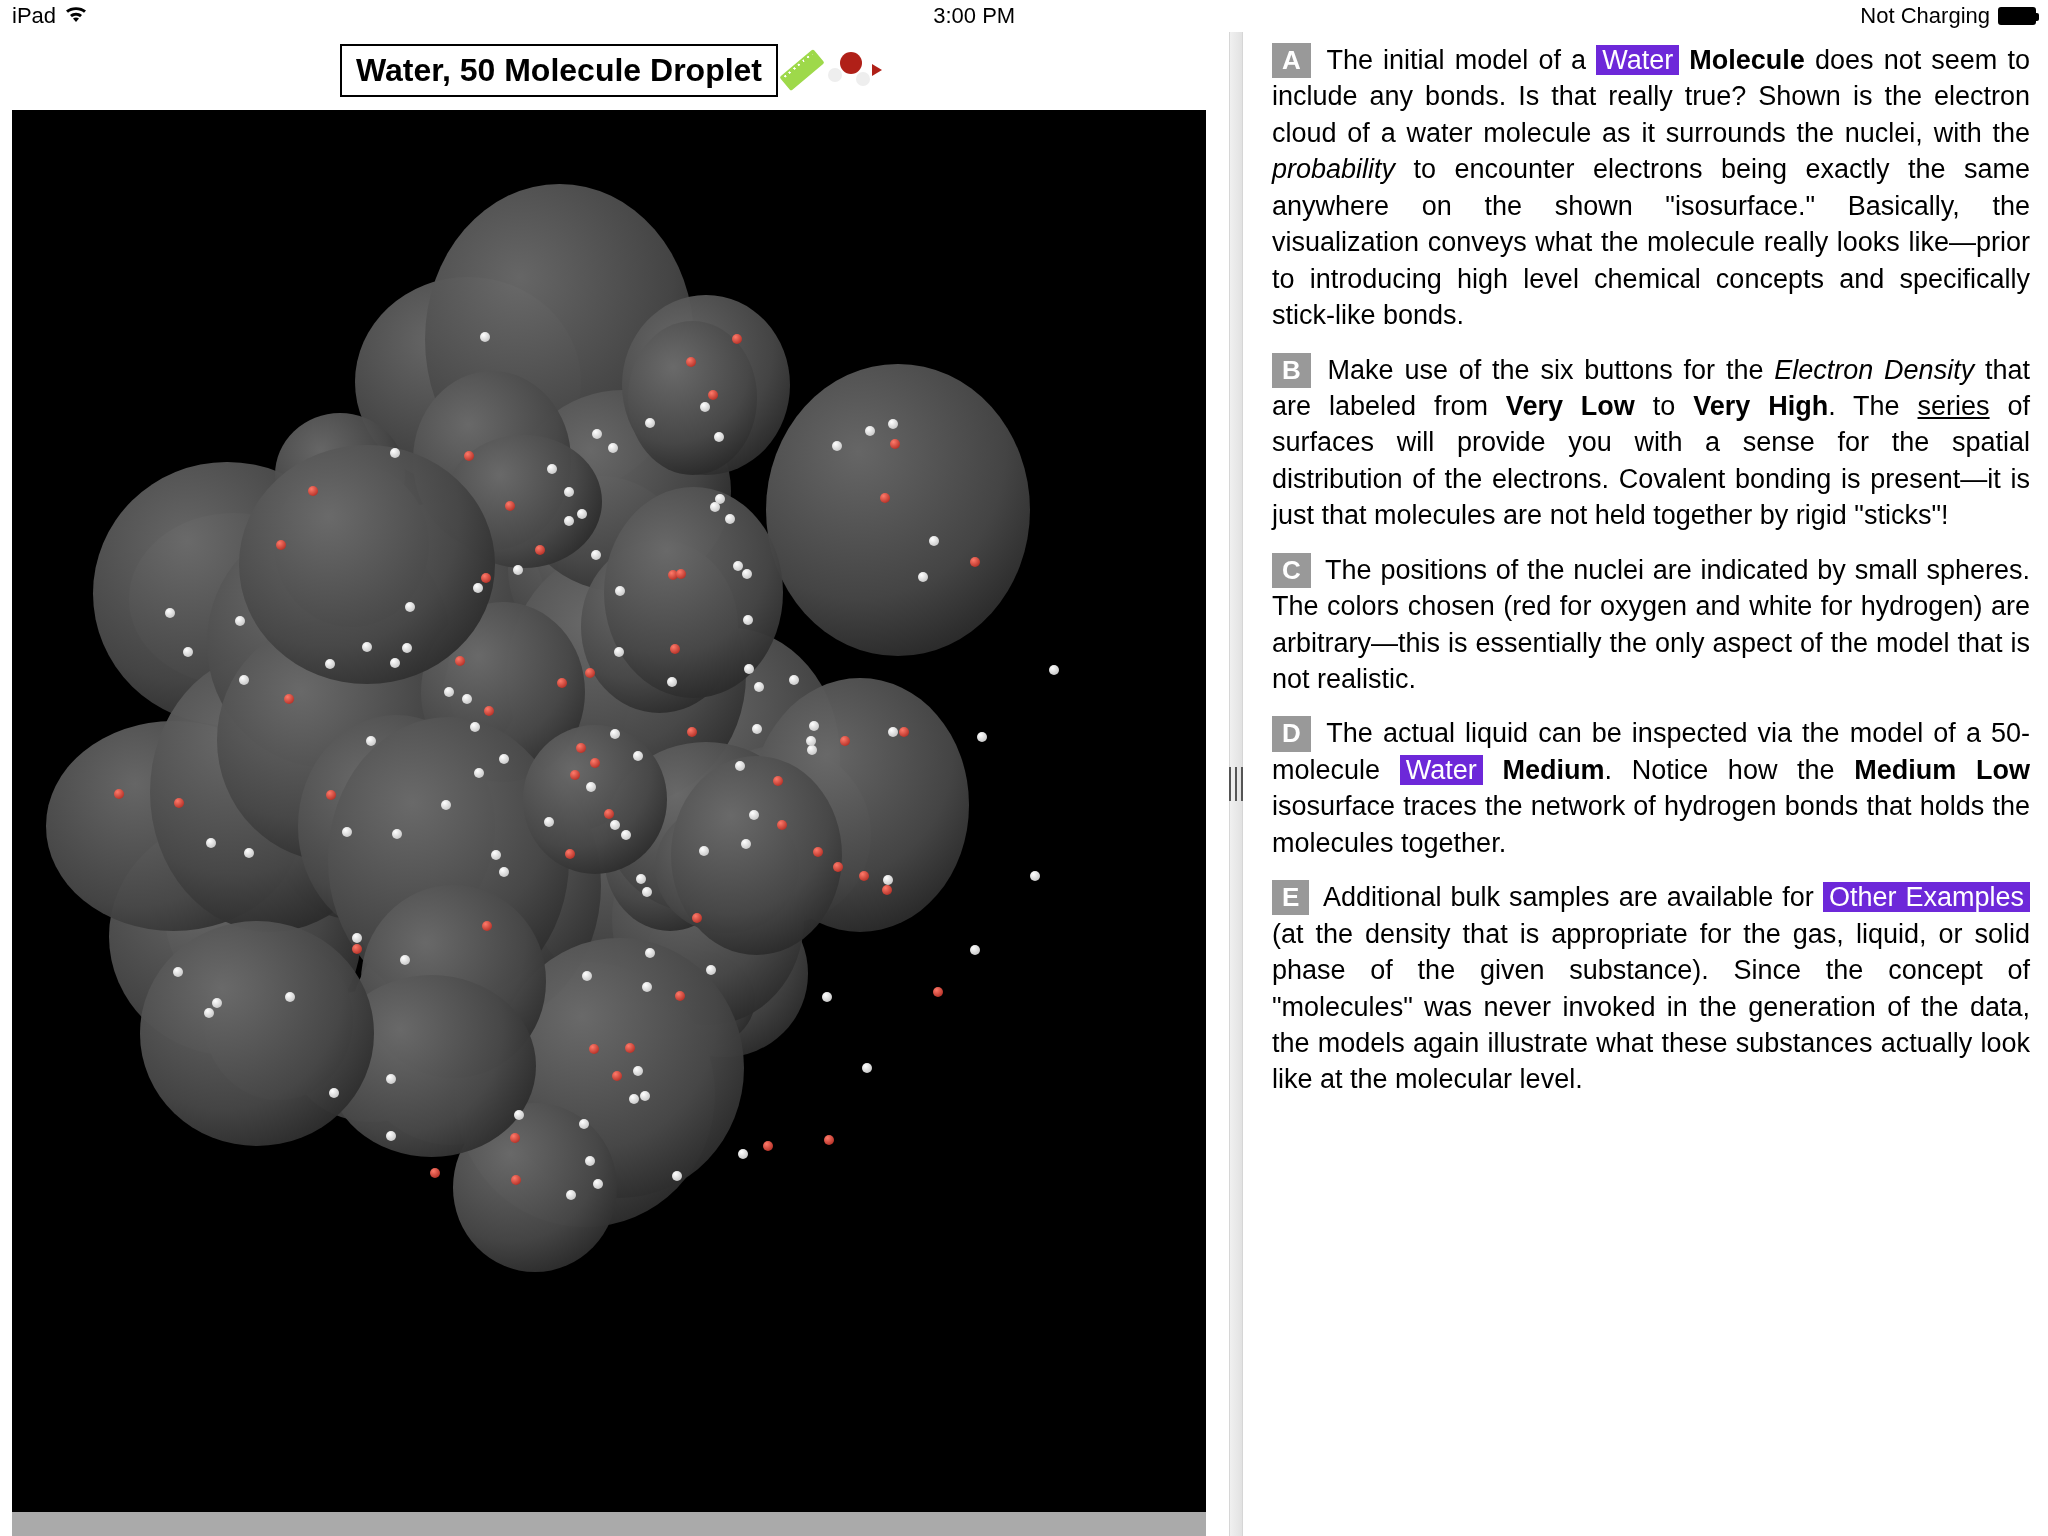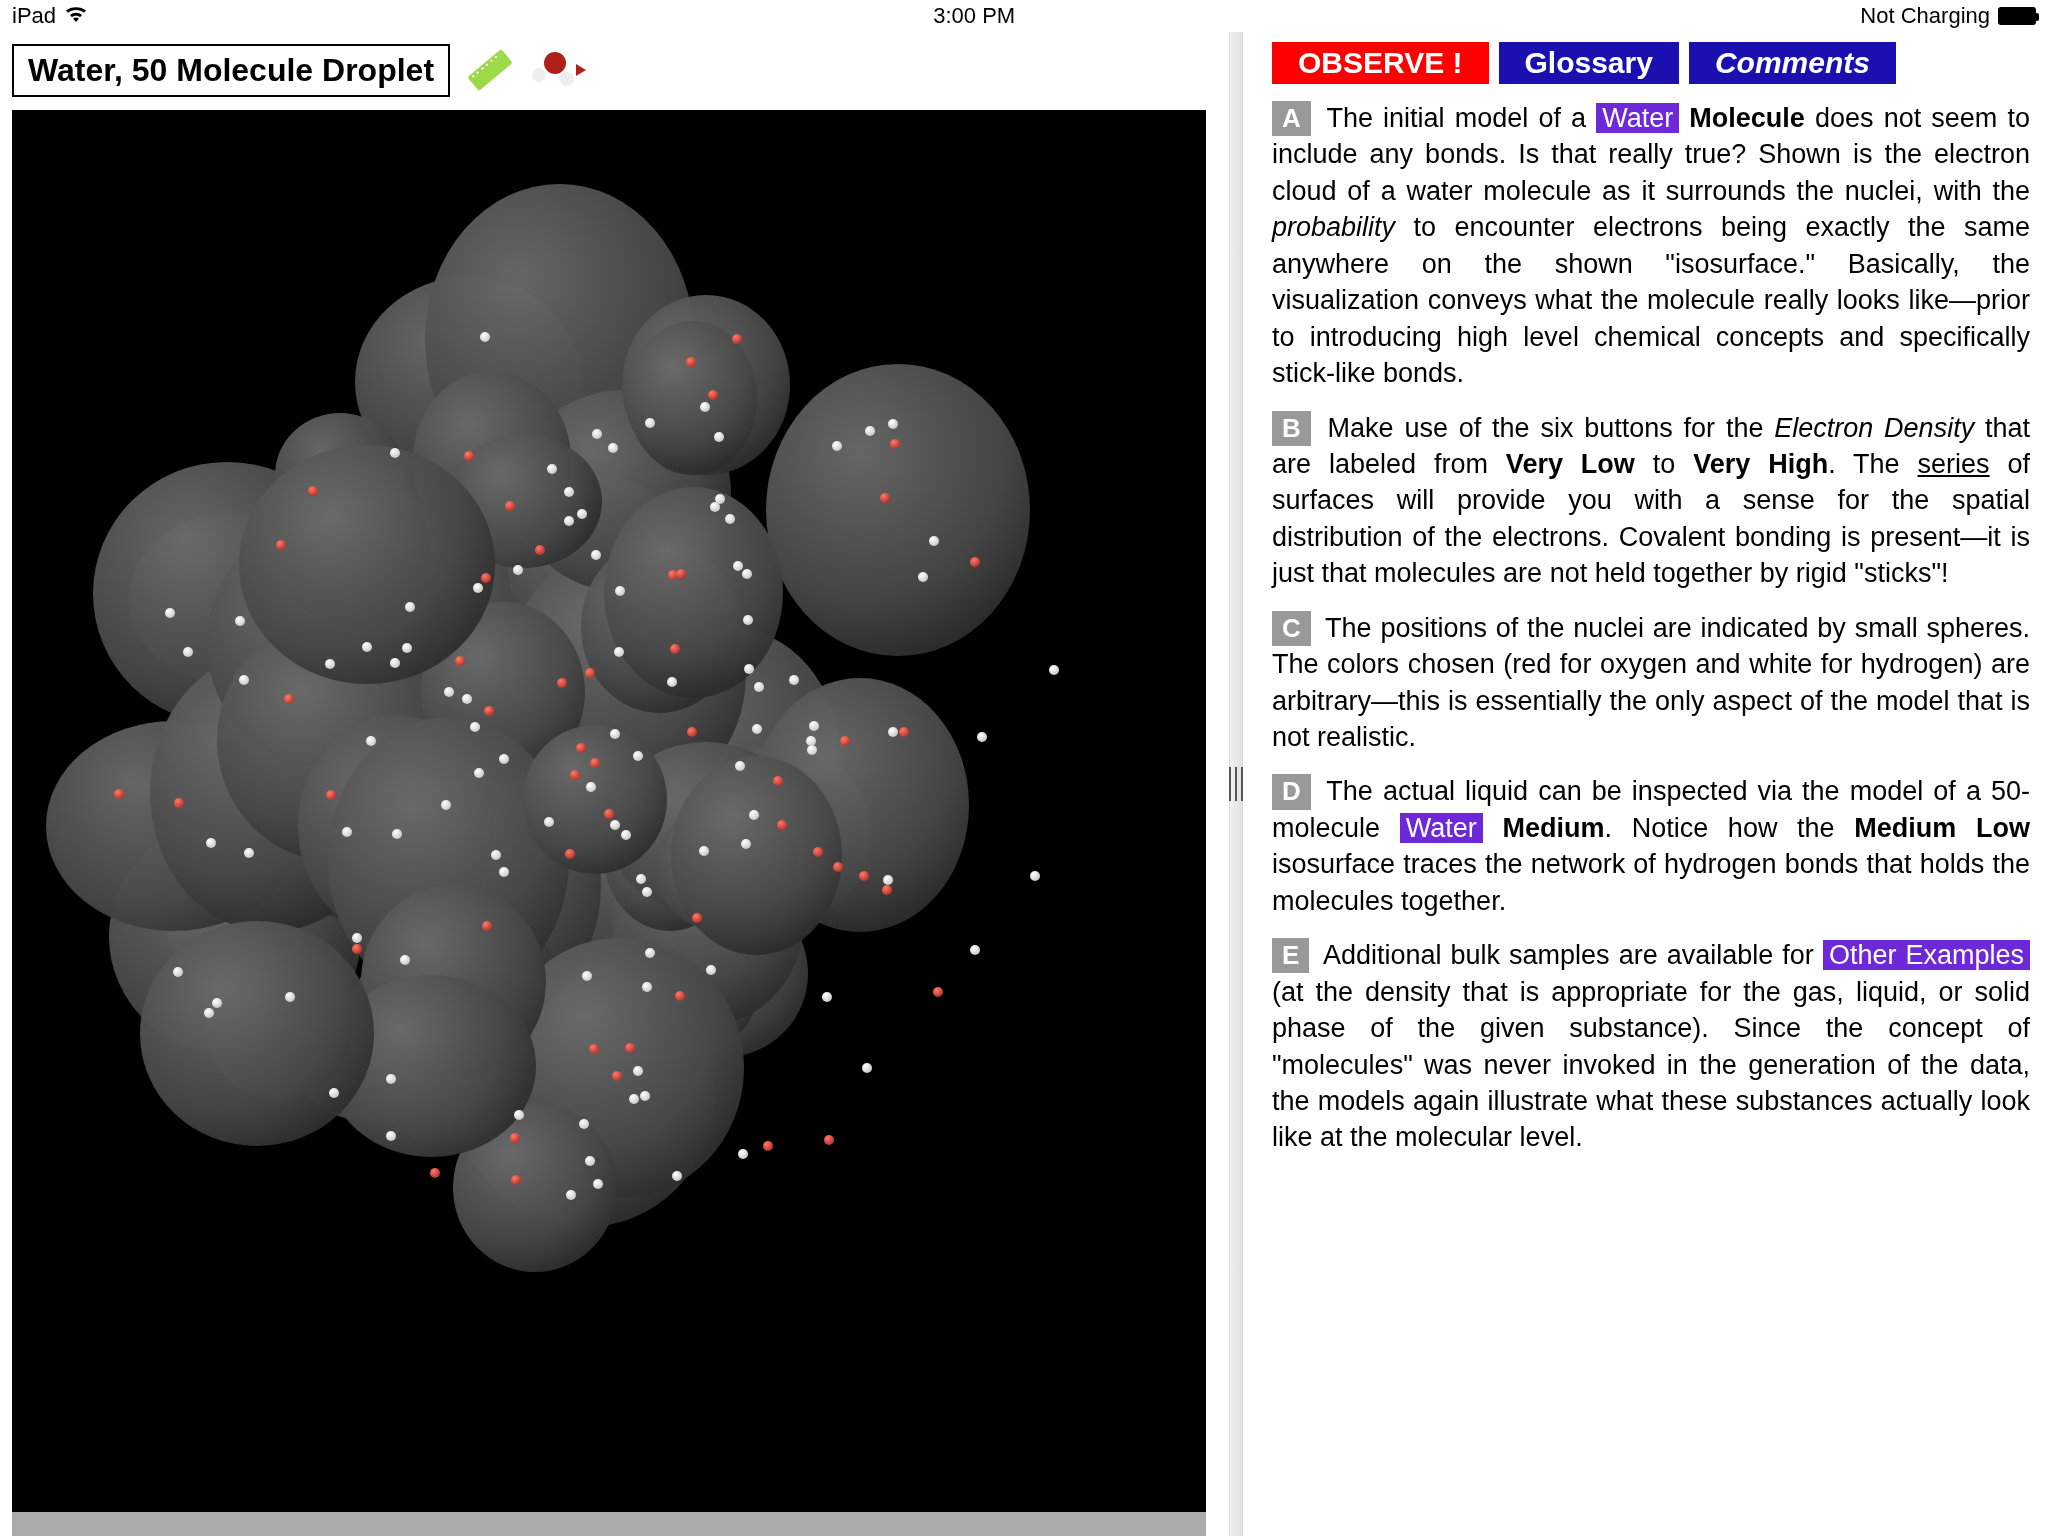--- a/index.html
+++ b/index.html
@@ -4,21 +4,21 @@
 <style>
   * { margin: 0; padding: 0; box-sizing: border-box; }
   html, body { width: 2048px; height: 1536px; font-family: -apple-system, Helvetica, Arial, sans-serif; background: #fff; overflow: hidden; }
   .statusbar { width: 100%; height: 32px; display: flex; align-items: center; justify-content: space-between; padding: 0 12px; font-size: 22px; font-weight: 500; }
   .statusbar .left, .statusbar .right { display: flex; align-items: center; gap: 8px; }
   .wifi-icon { display: inline-block; }
   .battery { width: 38px; height: 18px; border: 2px solid #000; border-radius: 3px; position: relative; background: #000; }
   .battery::after { content: ""; position: absolute; right: -5px; top: 4px; width: 3px; height: 8px; background: #000; border-radius: 0 2px 2px 0; }
   .main { display: flex; height: calc(100% - 32px); }
   .left-pane { width: 1218px; height: 100%; padding: 8px 12px 0 12px; display: flex; flex-direction: column; }
-  .toolbar { display: flex; align-items: center; gap: 16px; height: 60px; }
+  .toolbar { display: flex; align-items: center; height: 60px; justify-content: center; }
   .title-box { border: 2px solid #000; padding: 6px 14px; font-size: 32px; font-weight: 600; }
   .ruler-icon { width: 48px; height: 48px; display: flex; align-items: center; justify-content: center; }
   .ruler { width: 44px; height: 18px; background: #9ed94a; transform: rotate(-40deg); border-radius: 2px; position: relative; }
   .ruler::before { content: ""; position: absolute; left: 4px; top: 2px; right: 4px; height: 2px; background: repeating-linear-gradient(90deg,#fff 0 2px,transparent 2px 6px); }
   .mol-icon { width: 52px; height: 48px; position: relative; }
   .mol-icon .o { position: absolute; width: 22px; height: 22px; background: #b02018; border-radius: 50%; left: 14px; top: 6px; }
   .mol-icon .h1 { position: absolute; width: 14px; height: 14px; background: #eee; border-radius: 50%; left: 2px; top: 22px; }
   .mol-icon .h2 { position: absolute; width: 14px; height: 14px; background: #eee; border-radius: 50%; left: 30px; top: 26px; }
   .mol-icon .arr { position: absolute; right: -4px; top: 18px; width: 0; height: 0; border-left: 10px solid #b02018; border-top: 6px solid transparent; border-bottom: 6px solid transparent; }
   .viewer { flex: 1; background: #000; margin-top: 10px; position: relative; overflow: hidden; }
@@ -291,25 +291,20 @@
   <div class="divider">
     <div class="track"></div>
     <div class="grip">
         <span></span>
         <span></span>
         <span></span>
       </div>
   </div>
 
   <div class="right-pane">
-    <div class="tabs">
-      <div class="tab red">OBSERVE !</div>
-      <div class="tab blue">Glossary</div>
-      <div class="tab blue italic">Comments</div>
-    </div>
     <div class="content">
       <p><span class="lbl">A</span><span> The initial model of a </span><span class="grn">Water</span> <span class="b">Molecule</span><span> does not seem to include any bonds. Is that really true? Shown is the electron cloud of a water molecule as it surrounds the nuclei, with the </span><span class="i">probability</span><span> to encounter electrons being exactly the same anywhere on the shown "isosurface." Basically, the visualization conveys what the molecule really looks like—prior to introducing high level chemical concepts and specifically stick-like bonds.</span></p>
       <p><span class="lbl">B</span><span> Make use of the six buttons for the </span><span class="i">Electron Density</span><span> that are labeled from </span><span class="b">Very Low</span><span> to </span><span class="b">Very High</span><span>. The </span><span class="u">series</span><span> of surfaces will provide you with a sense for the spatial distribution of the electrons. Covalent bonding is present—it is just that molecules are not held together by rigid "sticks"!</span></p>
       <p><span class="lbl">C</span><span> The positions of the nuclei are indicated by small spheres. The colors chosen (red for oxygen and white for hydrogen) are arbitrary—this is essentially the only aspect of the model that is not realistic.</span></p>
       <p><span class="lbl">D</span><span> The actual liquid can be inspected via the model of a 50-molecule </span><span class="grn">Water</span> <span class="b">Medium</span><span>. Notice how the </span><span class="b">Medium Low</span><span> isosurface traces the network of hydrogen bonds that holds the molecules together.</span></p>
       <p><span class="lbl">E</span><span> Additional bulk samples are available for </span><span class="grn">Other  Examples</span><span> (at the density that is appropriate for the gas, liquid, or solid phase of the given substance). Since the concept of "molecules" was never invoked in the generation of the data, the models again illustrate what these substances actually look like at the molecular level.</span></p>
     </div>
   </div>
 </div>
 

